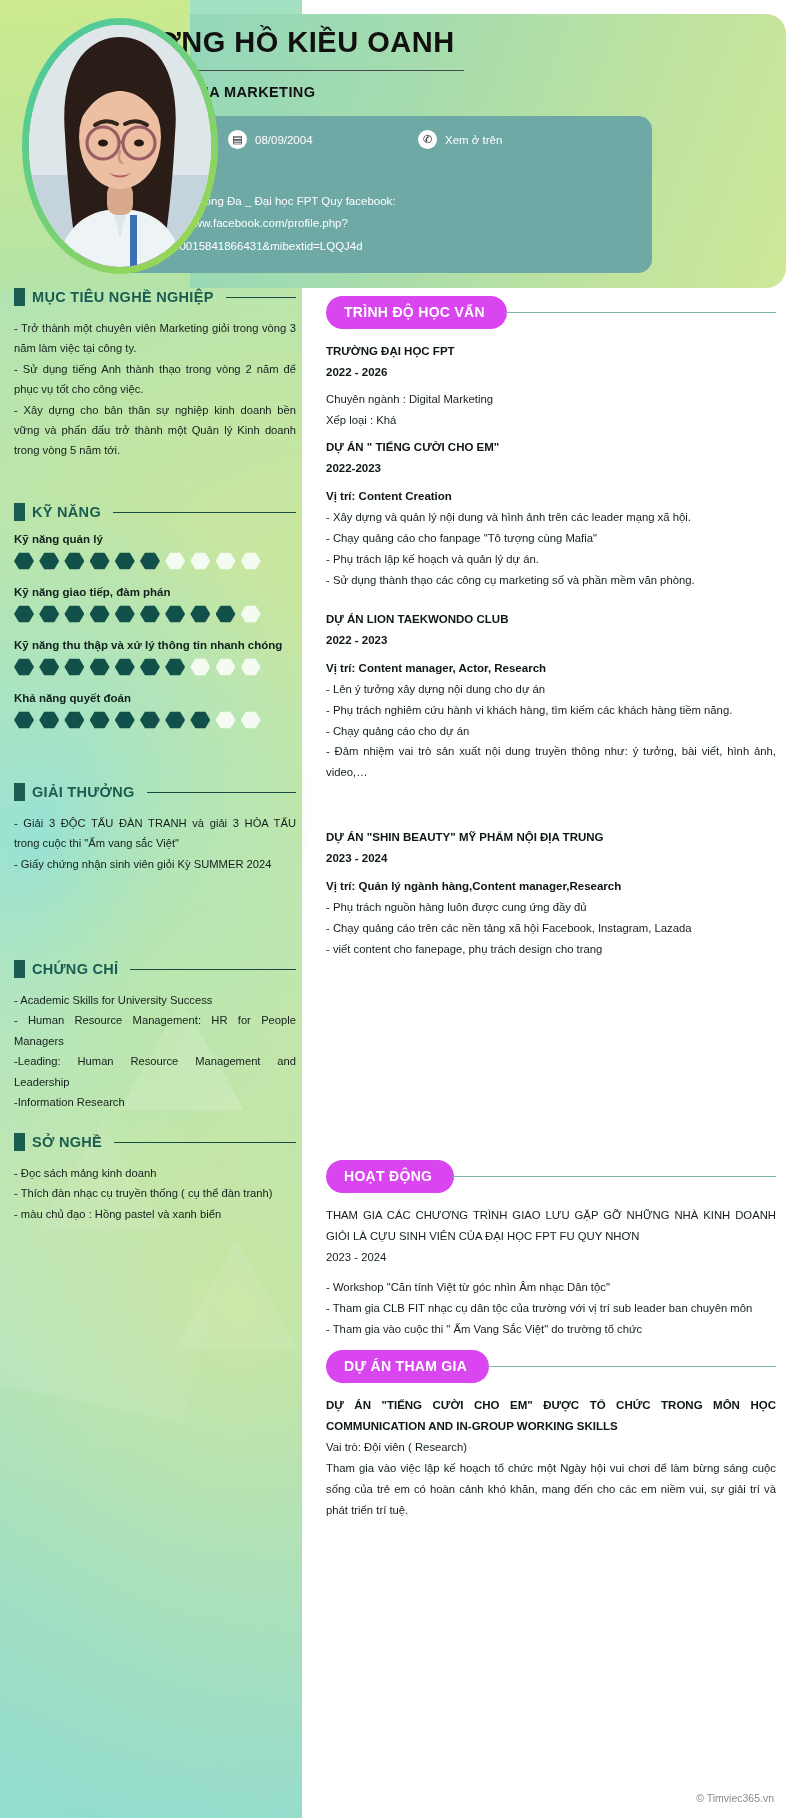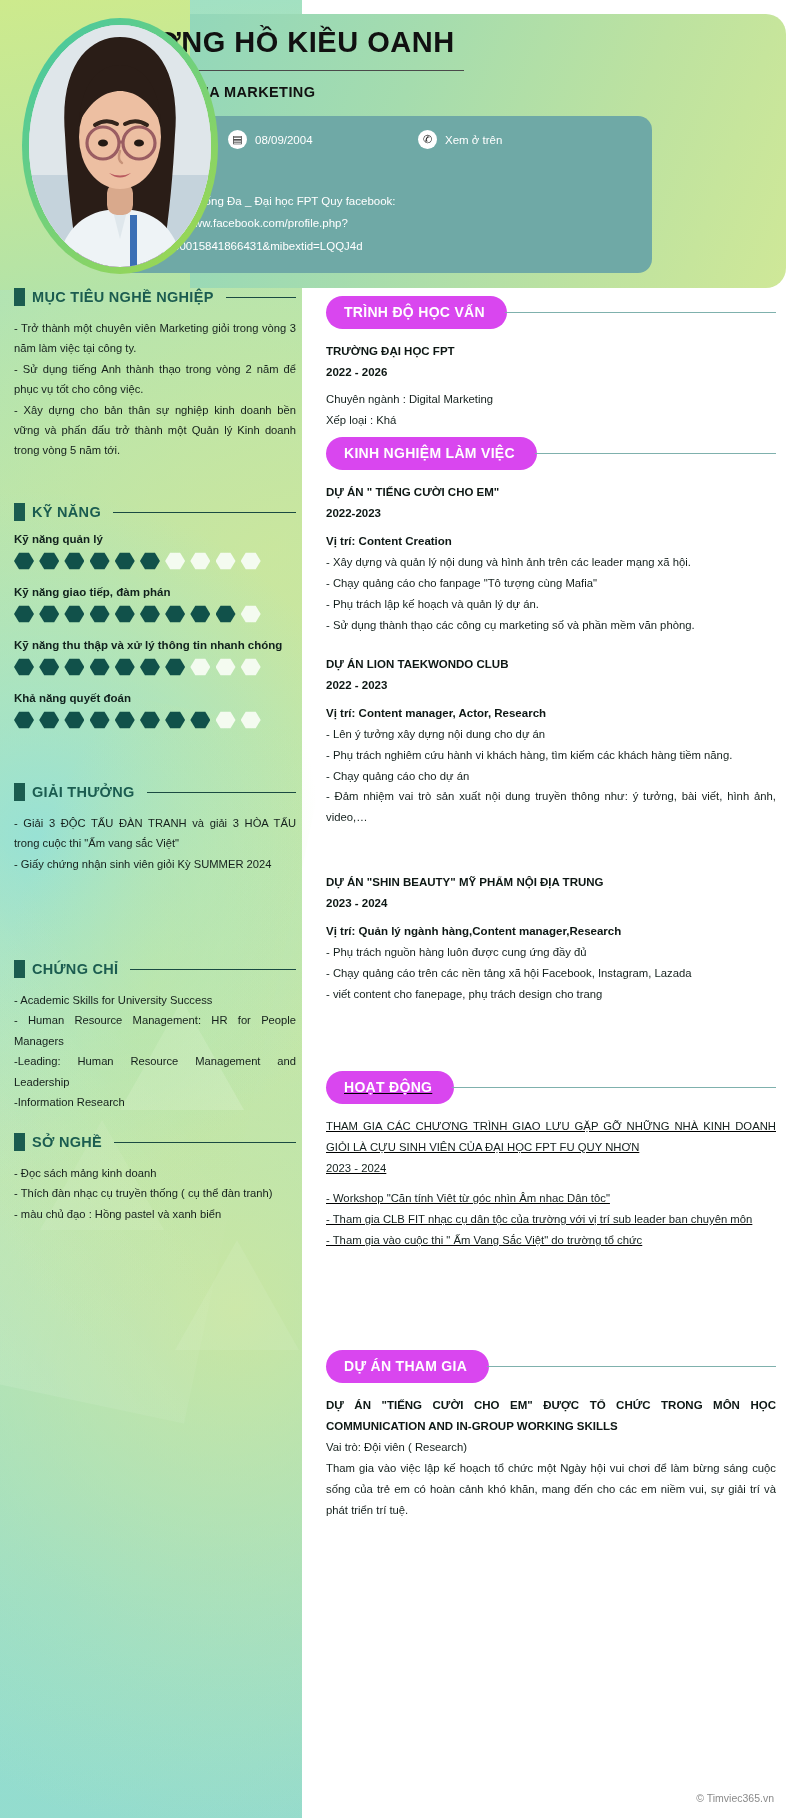--- a/index.html
+++ b/index.html
@@ -425,24 +425,20 @@
     <div class="r-body">
       <div class="r-strong">TRƯỜNG ĐẠI HỌC FPT</div>
       <div class="r-strong">2022 - 2026</div>
       <div style="height:6px;"></div>
       <div>Chuyên ngành : Digital Marketing</div>
       <div>Xếp loại : Khá</div>
     </div>
   </div>
 
   <div class="r-sec" style="left:326px; top:437px;">
-    <div class="r-head">
-      <span class="r-pill">KINH NGHIỆM LÀM VIỆC</span>
-      <span class="r-line"></span>
-    </div>
     <div id="jobs-list">
         <div class="r-body">
           <div class="r-strong">DỰ ÁN " TIẾNG CƯỜI CHO EM"</div>
           <div class="r-strong">2022-2023</div>
           <div style="height: 7px;"></div>
           <div class="r-strong">Vị trí: Content Creation</div>
           <div class="r-just">- Xây dựng và quản lý nội dung và hình ảnh trên các leader mạng xã hội.</div>
           <div class="r-just">- Chạy quảng cáo cho fanpage "Tô tượng cùng Mafia"</div>
           <div class="r-just">- Phụ trách lập kế hoạch và quản lý dự án.</div>
           <div class="r-just">- Sử dụng thành thạo các công cụ marketing số và phần mềm văn phòng.</div>
@@ -465,21 +461,21 @@
           <div style="height: 7px;"></div>
           <div class="r-strong">Vị trí: Quản lý ngành hàng,Content manager,Research</div>
           <div class="r-just">- Phụ trách nguồn hàng luôn được cung ứng đầy đủ</div>
           <div class="r-just">- Chạy quảng cáo trên các nền tảng xã hội Facebook, Instagram, Lazada</div>
           <div class="r-just">- viết content cho fanepage, phụ trách design cho trang</div>
           <div style="height: 18px;"></div>
         </div>
       </div>
   </div>
 
-  <div class="r-sec" style="left:326px; top:1071px;text-decoration:underline;">
+  <div class="r-sec" style="left:326px; top:1160px;">
     <div class="r-head">
       <span class="r-pill">HOẠT ĐỘNG</span>
       <span class="r-line"></span>
     </div>
     <div class="r-body">
       <div class="r-just">THAM GIA CÁC CHƯƠNG TRÌNH GIAO LƯU GẶP GỠ NHỮNG NHÀ KINH DOANH GIỎI LÀ CỰU SINH VIÊN CỦA ĐẠI HỌC FPT FU QUY NHƠN</div>
       <div>2023 - 2024</div>
       <div style="height:10px;"></div>
       <div class="r-just">- Workshop "Căn tính Việt từ góc nhìn Âm nhạc Dân tộc"</div>
       <div class="r-just">- Tham gia CLB FIT nhạc cụ dân tộc của trường với vị trí sub leader ban chuyên môn</div>

